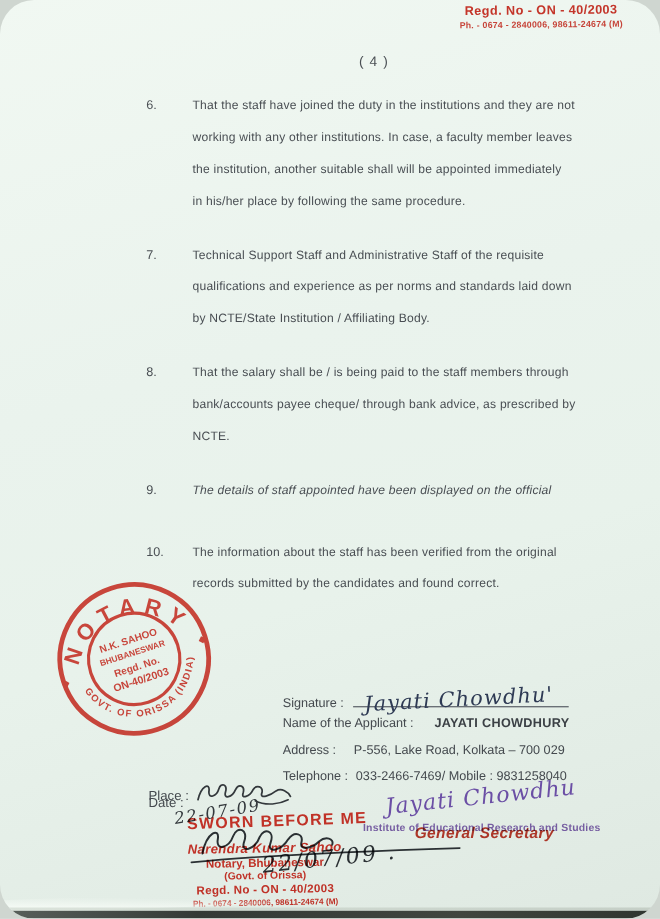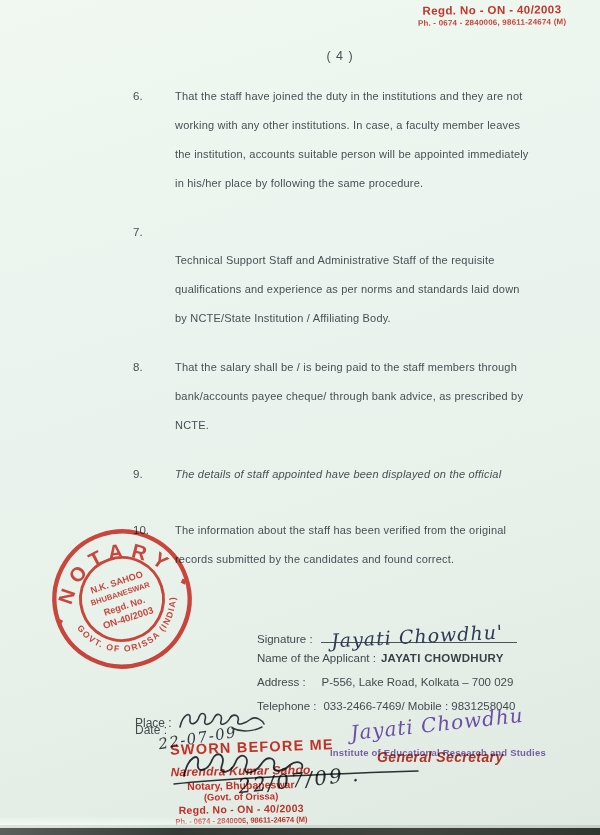--- a/index.html
+++ b/index.html
@@ -1,19 +1,20 @@
 <!DOCTYPE html>
 <html><head>
 <meta charset="utf-8">
 <style>
   html,body { margin:0; padding:0; background:#cfd6d0; }
   .page {
     position:relative; width:600px; height:835px; overflow:hidden;
     font-family:"Liberation Sans", sans-serif;
     background:linear-gradient(163deg,#f1f8f2 0%,#eaf3ed 38%,#e8f2eb 62%,#e2ece5 88%,#dfe9e2 100%);
+    border-radius:31px;
   }
   
   .header-stamp { position:absolute; top:4px; left:388px; width:208px; text-align:center;
     color:#d2372c; transform:rotate(-0.6deg); mix-blend-mode:multiply; }
   .hs1 { font-size:11.5px; font-weight:bold; letter-spacing:.4px; }
   .hs2 { font-size:8px; font-weight:bold; letter-spacing:.2px; margin-top:2px; opacity:.92; }
 
   
   .page-num { position:absolute; top:49px; left:133px; width:414px; text-align:center;
     font-size:12.5px; letter-spacing:1px; color:#4a4f54; }
@@ -31,21 +32,21 @@
   .round-stamp svg { width:100%; height:100%; }
 
   
   .sig-block { position:absolute; left:257px; top:628px; width:320px; font-size:11.5px; color:#44494e; z-index:2; }
   .sig-row { margin-bottom:8px; white-space:nowrap; height:16px; }
   .sig-line { display:inline-block; width:196px; border-bottom:1.5px solid #4d525a;
     height:14px; margin-left:8px; position:relative; }
   .script { font-family:"DejaVu Serif", serif; font-style:italic; white-space:nowrap; }
   .sig-script { position:absolute; left:10px; bottom:-5px; font-size:19px; color:#2e3a54;
     transform:rotate(-3deg); letter-spacing:1px; }
-  .name-val { font-weight:bold; color:#3b4045; letter-spacing:.3px; margin-left:5px; }
+  .name-val { font-weight:bold; color:#3b4045; letter-spacing:.3px; margin-left:19px; }
   .addr-val { margin-left:16px; }
   .tel-val { margin-left:7px; }
 
   
   .pd-label { position:absolute; font-size:12px; color:#44494e; z-index:2;text-align:right; }
   .place-label { left:135px; top:716px; }
   .date-label { left:135px; top:723px; }
   .place-scribble { position:absolute; left:176px; top:708px; z-index:4; }
   .date-script { position:absolute; left:158px; top:729px; font-size:15px; color:#33383c;
     transform:rotate(-9deg); z-index:4; letter-spacing:1.5px; }
@@ -93,28 +94,28 @@
   </div>
 
   <div class="page-num">( 4 )</div>
 
   <div class="content">
     <div class="para">
       <div class="pnum">6.</div>
       <div class="ptext">
         <div class="tline j" style="word-spacing: 0px;">That the staff have joined the duty in the institutions and they are not</div>
         <div class="tline j" style="word-spacing: 0px;">working with any other institutions. In case, a faculty member leaves</div>
-        <div class="tline j" style="word-spacing: 0px;">the institution, accounts suitable person will be appointed immediately</div>
+        <div class="tline j" style="word-spacing: 0px;">the institution, another suitable shall will be appointed immediately</div>
         <div class="tline">in his/her place by following the same procedure.</div>
       </div>
     </div>
     <div class="para">
       <div class="pnum">7.</div>
       <div class="ptext">
-        <div class="tline j" style="word-spacing: 0px; margin-top: 28px;">Technical Support Staff and Administrative Staff of the requisite</div>
+        <div class="tline j" style="word-spacing: 0px;">Technical Support Staff and Administrative Staff of the requisite</div>
         <div class="tline j" style="word-spacing: 0px;">qualifications and experience as per norms and standards laid down</div>
         <div class="tline">by NCTE/State Institution / Affiliating Body.</div>
       </div>
     </div>
     <div class="para">
       <div class="pnum">8.</div>
       <div class="ptext">
         <div class="tline j" style="word-spacing: 0px;">That the salary shall be / is being paid to the staff members through</div>
         <div class="tline j" style="word-spacing: 0px;">bank/accounts payee cheque/ through bank advice, as prescribed by</div>
         <div class="tline">NCTE.</div>

